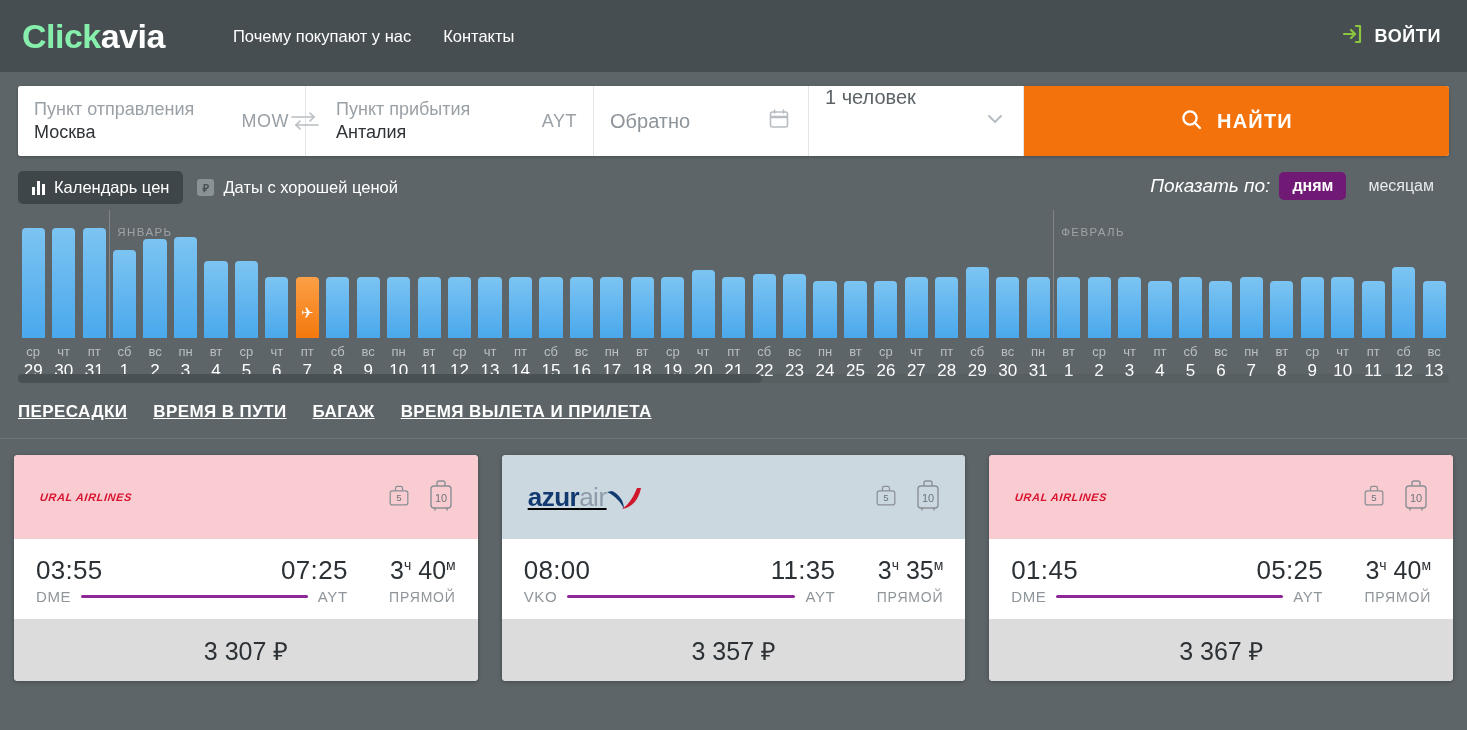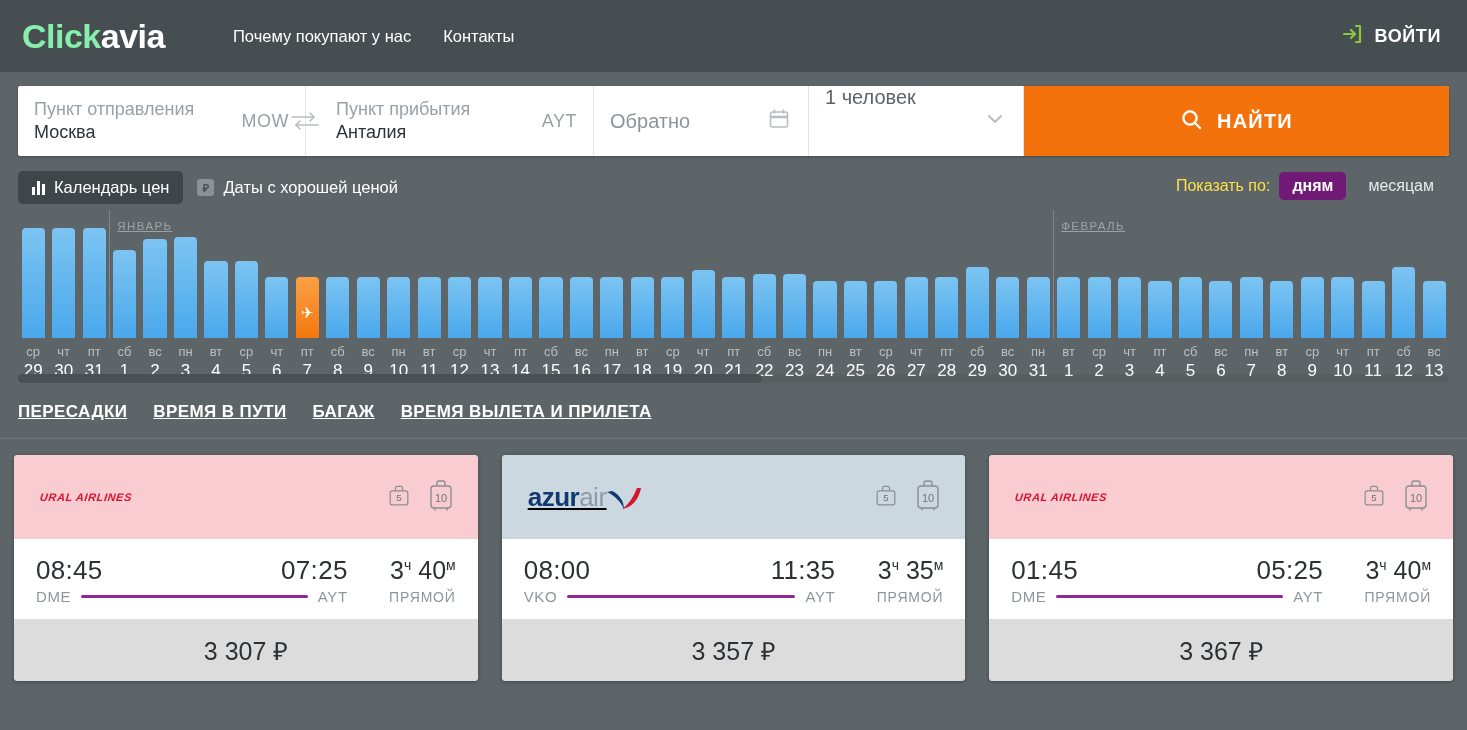--- a/index.html
+++ b/index.html
@@ -144,21 +144,21 @@
   }
   .pill.active { background: #3f4649; }
   .toolbar-right {
     position: absolute;
     right: 20px;
     top: 16px;
     display: flex;
     align-items: center;
     gap: 9px;
   }
-  .toolbar-right .lbl { color: #fde047; font-size: 16px; }
+  .toolbar-right .lbl { color: #ffffff; font-size: 19px; font-style: italic; }
   .seg {
     padding: 5px 13px;
     border-radius: 5px;
     color: #e8ebec;
     font-size: 16px;
     cursor: pointer;
   }
   .seg.active { background: #701a75; color: #ffffff; font-weight: bold; }
 
   
@@ -180,26 +180,25 @@
   .months { position: absolute; inset: 0; pointer-events: none; }
   .month-div {
     position: absolute;
     top: 0;
     width: 1px;
     height: 128px;
     background: rgba(255,255,255,.22);
   }
   .month-name {
     position: absolute;
-    top: 10px;
+    top: 16px;
     font-size: 11.5px;
     letter-spacing: 1.4px;
     color: rgba(255,255,255,.40);
     white-space: nowrap;
-    text-decoration: underline;
   }
   .bars { display: flex; align-items: flex-end; height: 128px; padding-top: 18px; }
   .daycol {
     flex: 1;
     display: flex;
     flex-direction: column;
     align-items: center;
     justify-content: flex-end;
     height: 100%;
     cursor: pointer;
@@ -811,21 +810,21 @@
               <path d="M11 8V5a2 2 0 0 1 2-2h4a2 2 0 0 1 2 2v3"></path>
               <path d="M9 30v2M21 30v2" stroke-linecap="round"></path>
       <text x="15" y="24" font-family="Liberation Sans, sans-serif" font-size="11" fill="#6e7479" stroke="none" text-anchor="middle">10</text>
     </svg>
   </span>
       </div>
     </div>
     <div class="card-body">
       <div class="leg">
         <div class="leg-times">
-          <span class="tm">08:45</span>
+          <span class="tm">03:55</span>
           <span class="tm">07:25</span>
         </div>
         <div class="leg-codes">
           <span class="code">DME</span>
           <span class="route-line"></span>
           <span class="code">AYT</span>
         </div>
       </div>
       <div class="dur">
         <div class="dur-top">3<sup>ч</sup> 40<sup>м</sup></div>

